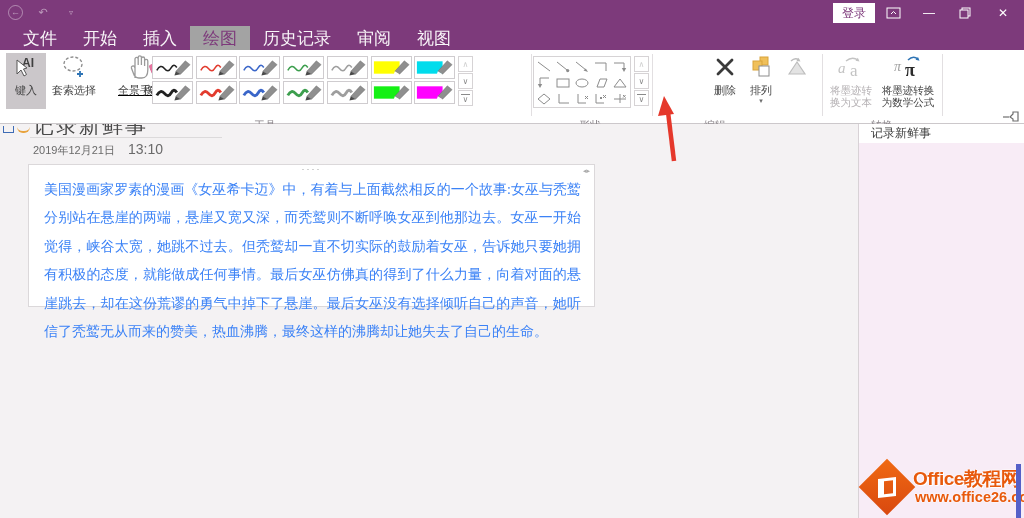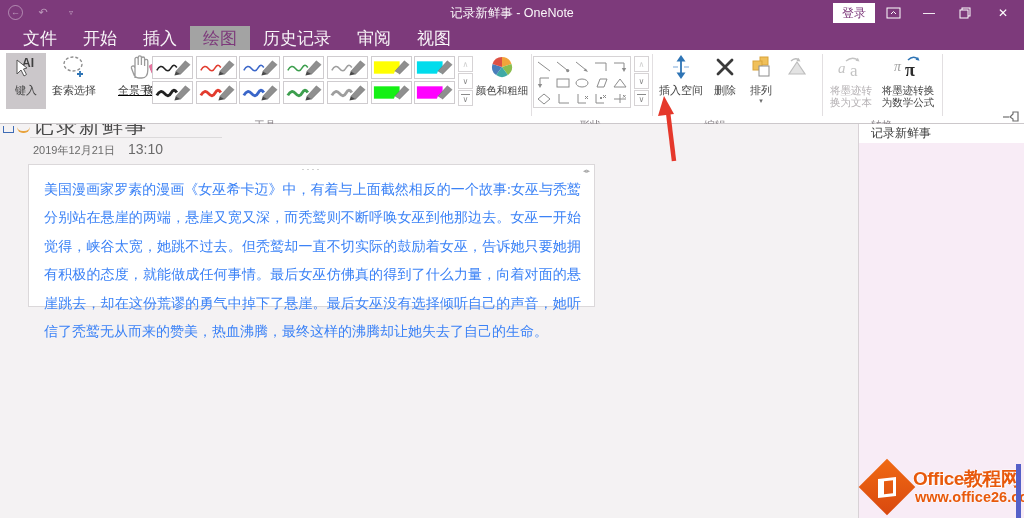--- a/index.html
+++ b/index.html
@@ -108,21 +108,20 @@
 <body>
 
 <div class="app">
 
   <div class="titlebar">
     <div class="qat">
       <div class="qat-ico qat-back">←</div>
       <div class="qat-ico">↶</div>
       <div class="qat-ico qat-chev">▿</div>
     </div>
-    <div class="tb-title">记录新鲜事 - OneNote</div>
     <button class="signin">登录</button>
     <button class="winbtn wb-ribbon">
       <svg width="15" height="12" viewBox="0 0 15 12">
         <rect x="1" y="1" width="13" height="10" fill="none" stroke="#fff" stroke-width="1"></rect>
         <path d="M5,7 L7.5,4.5 L10,7" fill="none" stroke="#fff" stroke-width="1"></path>
       </svg>
     </button>
     <button class="winbtn wb-min">—</button>
     <button class="winbtn wb-max">
       <svg width="12" height="12" viewBox="0 0 12 12">
@@ -260,32 +259,20 @@
             <polygon points="24,15 29,18 22.5,19.5" fill="#FDFDFD"></polygon>
           </svg></div>
       </div>
 
     <div class="gal-scroll" style="left:458px;">
       <div class="gal-btn dim">∧</div>
       <div class="gal-btn">∨</div>
       <div class="gal-btn"><div class="gal-more-bar"></div>∨</div>
     </div>
 
-    <div class="rbtn" style="left:474px; width:56px;">
-      <div class="ico">
-        <svg width="24" height="24" viewBox="0 0 24 24">
-          <path d="M12,12 L12,2 A10,10 0 0 1 21.5,8.9 Z" fill="#F2A43B"></path>
-          <path d="M12,12 L21.5,8.9 A10,10 0 0 1 17.9,20.1 Z" fill="#8ABD4F"></path>
-          <path d="M12,12 L17.9,20.1 A10,10 0 0 1 6.1,20.1 Z" fill="#3FA9A5"></path>
-          <path d="M12,12 L6.1,20.1 A10,10 0 0 1 2.5,8.9 Z" fill="#4A7EBB"></path>
-          <path d="M12,12 L2.5,8.9 A10,10 0 0 1 12,2 Z" fill="#DD5145"></path>
-        </svg>
-      </div>
-      <div class="lbl" style="font-size:10.5px;">颜色和粗细</div>
-    </div>
     <div class="grp-label" style="left:215px; width:100px;">工具</div>
 
     <div class="rsep" style="left:531px;"></div>
 
     <div class="shape-gallery">
       <svg width="18" height="15" viewBox="0 0 18 15">
           <path d="M3,3 L15,12" stroke="#8C8C8C" fill="none"></path>
         </svg>
       <svg width="18" height="15" viewBox="0 0 18 15">
           <path d="M3,3 L13,11" stroke="#8C8C8C" fill="none"></path>
@@ -340,31 +327,20 @@
     </div>
     <div class="gal-scroll" style="left:634px;">
       <div class="gal-btn dim">∧</div>
       <div class="gal-btn">∨</div>
       <div class="gal-btn"><div class="gal-more-bar"></div>∨</div>
     </div>
     <div class="grp-label" style="left:540px; width:100px;">形状</div>
 
     <div class="rsep" style="left:652px;"></div>
 
-    <div class="rbtn" style="left:656px; width:50px;">
-      <div class="ico">
-        <svg width="22" height="26" viewBox="0 0 22 26">
-          <path d="M11,5 V21" stroke="#2E74B5" stroke-width="1.8"></path>
-          <polygon points="11,1 6.5,7.5 15.5,7.5" fill="#2E74B5"></polygon>
-          <polygon points="11,25 6.5,18.5 15.5,18.5" fill="#2E74B5"></polygon>
-          <path d="M3,13 h5 M14,13 h5" stroke="#7AA7D9" stroke-width="1.2"></path>
-        </svg>
-      </div>
-      <div class="lbl">插入空间</div>
-    </div>
 
     <div class="rbtn" style="left:708px; width:34px;">
       <div class="ico">
         <svg width="22" height="22" viewBox="0 0 22 22">
           <path d="M4,4 L18,18 M18,4 L4,18" stroke="#3A3A3A" stroke-width="2.8" stroke-linecap="round"></path>
         </svg>
       </div>
       <div class="lbl">删除</div>
     </div>
 

